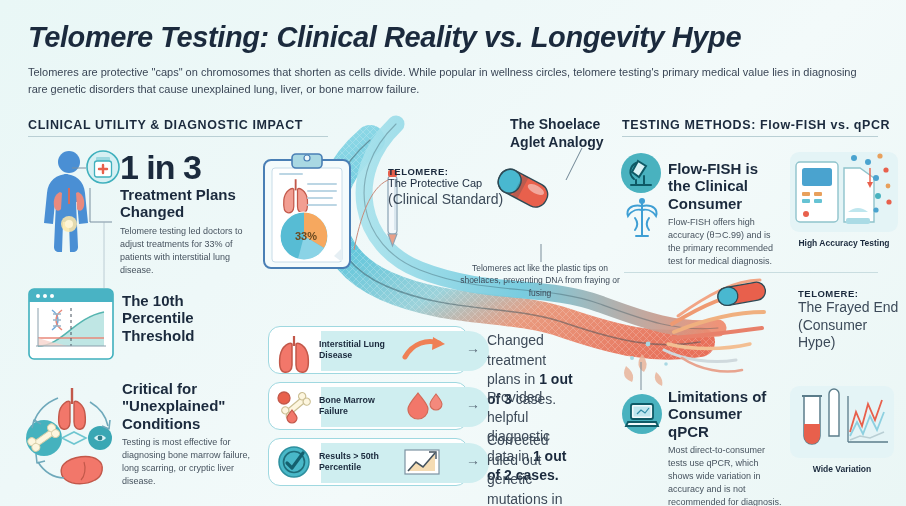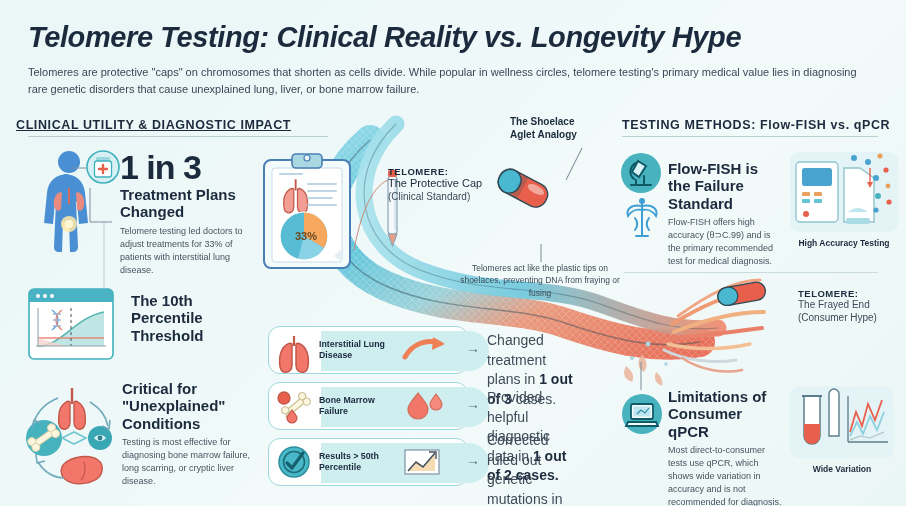--- a/index.html
+++ b/index.html
@@ -43,21 +43,21 @@
 
   .bignum {
     font-size: 34px; font-weight: bold; color: #1b2a3d; line-height: 1;
     letter-spacing: -1px; margin-bottom: 2px;
   }
 
   
   .callout { position: absolute; }
   .callout .cap { font-size: 9.5px; font-weight: bold; letter-spacing: 0.5px; color: #1b2a3d; }
   .callout .l1 { font-size: 11px; font-weight: normal; color: #1b2a3d; line-height: 1.25; }
-  .callout .l2 { font-size: 10px; color: #3c4a59; line-height: 1.25; }
+  .callout .l2 { font-size: 14px; color: #3c4a59; line-height: 1.25; }
 
   .note {
     position: absolute; font-size: 8.5px; line-height: 1.45;
     color: #3e4b59; text-align: center;
   }
 
   
   .card {
     position: absolute; left: 268px; width: 200px; height: 48px;
     background: #ffffff; border: 1.4px solid #9fd8e0; border-radius: 12px;
@@ -99,21 +99,21 @@
 </head>
 <body>
 
 <div class="canvas">
 
   <div class="header">
     <div class="title">Telomere Testing: Clinical Reality vs. Longevity Hype</div>
     <div class="subtitle">Telomeres are protective "caps" on chromosomes that shorten as cells divide. While popular in wellness circles, telomere testing's primary medical value lies in diagnosing rare genetic disorders that cause unexplained lung, liver, or bone marrow failure.</div>
   </div>
 
-  <div class="sec-head" style="left:16px; top:118px;text-decoration:underline;">CLINICAL UTILITY &amp; DIAGNOSTIC IMPACT</div>
+  <div class="sec-head" style="left:28px; top:118px;">CLINICAL UTILITY &amp; DIAGNOSTIC IMPACT</div>
   <div class="sec-rule" style="left:28px; top:136px; width:300px;"></div>
 
   <div class="sec-head" style="left:622px; top:118px;">TESTING METHODS: Flow-FISH vs. qPCR</div>
   <div class="sec-rule" style="left:622px; top:136px; width:256px;"></div>
 
   <div class="blk" style="left:30px; top:148px;">
     <svg width="78" height="120" viewBox="0 0 78 120">
       <g fill="#4a8fd4">
         <circle cx="39" cy="14" r="11"></circle>
         <path d="M39 26c-13 0-21 7-22 19l-3 30 9 1 2-22 1 0 -2 45c0 3 2 5 5 5l3 0 1-30 6 0 1 30 3 0c3 0 5-2 5-5l-2-45 1 0 2 22 9-1-3-30c-1-12-9-19-22-19z"></path>
@@ -161,21 +161,21 @@
       <path d="M43 20 V58" stroke="#44505c" stroke-width="1" stroke-dasharray="3 3"></path>
       <g stroke-width="1.5" fill="none">
         <path d="M24 22 C32 28 32 36 24 42" stroke="#6fa8dc"></path>
         <path d="M34 22 C26 28 26 36 34 42" stroke="#e8887a"></path>
         <path d="M25 26h8M25 32h8M25 38h8" stroke="#9bb6c9"></path>
       </g>
       <path d="M8 58 H78" stroke="#8aa0ad" stroke-width="1"></path>
       <path d="M10 20 V58" stroke="#8aa0ad" stroke-width="1"></path>
     </svg>
   </div>
-  <div class="blk" style="left:122px; top:292px; width:130px;margin-left:9px;">
+  <div class="blk" style="left:122px; top:292px; width:130px;">
     <h3>The 10th Percentile Threshold</h3>
   </div>
 
   <div class="blk" style="left:24px; top:382px;">
     <svg width="96" height="104" viewBox="0 0 96 104">
 
       <g transform="translate(34,2)">
         <path d="M14 4v16" stroke="#c2584a" stroke-width="2.4" fill="none"></path>
         <path d="M12 18c-2-2-10 2-11 12-1 8 0 14 4 15 4 1 7-2 7-7z" fill="#f2776a" stroke="#c2584a" stroke-width="1.4"></path>
         <path d="M16 18c2-2 10 2 11 12 1 8 0 14-4 15-4 1-7-2-7-7z" fill="#f2776a" stroke="#c2584a" stroke-width="1.4"></path>
@@ -423,21 +423,21 @@
         <path d="M20 10 C32 8 36 14 34 20 C30 14 24 13 20 14"></path>
         <path d="M13 22 C16 26 16 30 13 34"></path>
         <path d="M27 22 C24 26 24 30 27 34"></path>
         <path d="M14 40 H26"></path>
       </g>
       <circle cx="20" cy="5" r="3" fill="#3f9fd4"></circle>
     </svg>
   </div>
 
   <div class="blk" style="left:668px; top:160px; width:116px;">
-    <h3>Flow-FISH is the Failure Standard</h3>
+    <h3>Flow-FISH is the Clinical Consumer</h3>
     <p>Flow-FISH offers high accuracy (θ⊃C.99) and is the primary recommended test for medical diagnosis.</p>
   </div>
 
   <div class="tile" style="left:790px; top:152px; width:108px; height:80px;">
     <svg width="108" height="80" viewBox="0 0 108 80">
       <rect x="6" y="10" width="42" height="60" rx="4" fill="#ffffff" stroke="#8fc3cc" stroke-width="1.4"></rect>
       <rect x="12" y="16" width="30" height="18" rx="2.5" fill="#4aa3cf"></rect>
       <g fill="#e8a05c">
           <rect x="12" y="40" width="8" height="4" rx="1"></rect>
           <rect x="24" y="40" width="8" height="4" rx="1"></rect>

